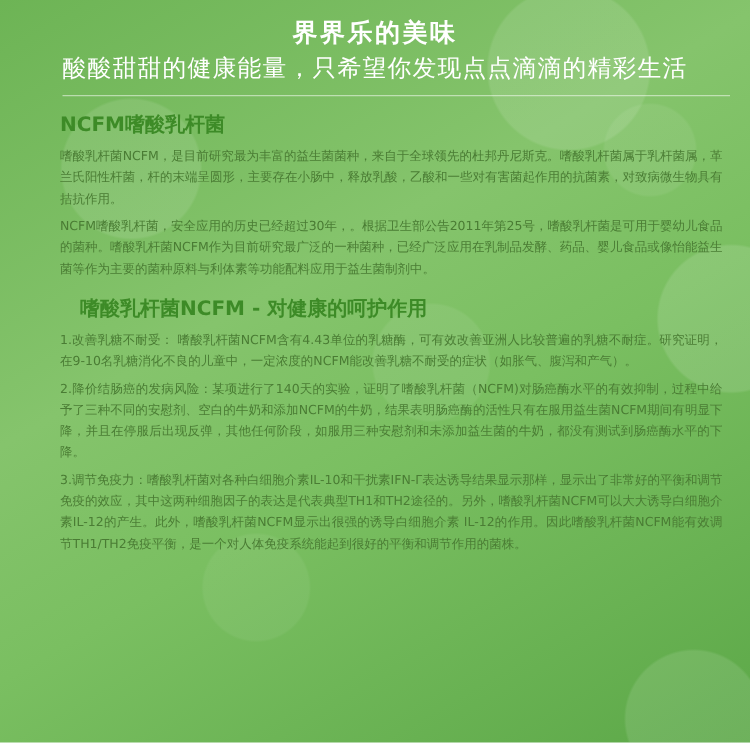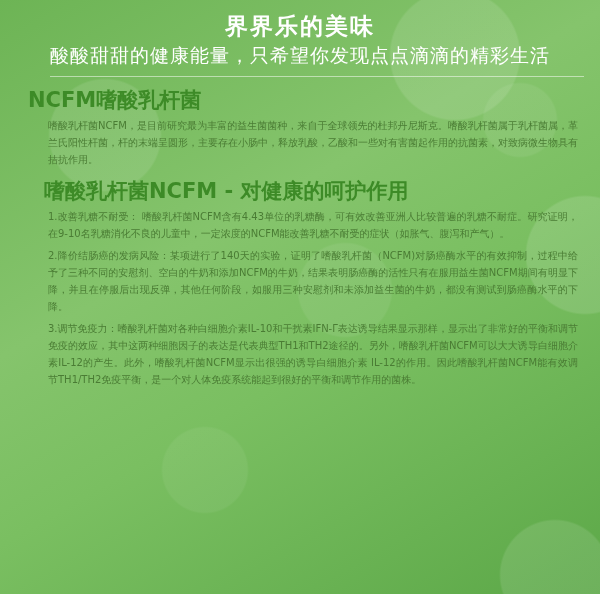--- a/index.html
+++ b/index.html
@@ -30,42 +30,42 @@
       radial-gradient(circle at 520px 120px, rgba(255,255,255,0.07) 0 36px, rgba(255,255,255,0) 38px),
       radial-gradient(circle at 205px 470px, rgba(255,255,255,0.06) 0 42px, rgba(255,255,255,0) 44px),
       radial-gradient(circle at 555px 575px, rgba(255,255,255,0.11) 0 54px, rgba(255,255,255,0) 56px);
   }
   .content { position: relative; z-index: 1; }
 
   .page-header { padding-top: 11px; text-align: center; }
   .page-title {
     margin: 0;
     color: #ffffff;
-    font-size: 23px;
+    font-size: 20px;
     line-height: 30px;
     font-weight: bold;
     letter-spacing: 2px;
   }
   .page-subtitle {
     margin: 3px 0 0 0;
     color: #ffffff;
     font-size: 19px;
     line-height: 23px;
     font-weight: normal;
     letter-spacing: 1px;
   }
   .divider {
     height: 1px;
     margin: 9px 16px 0 50px;
     background: rgba(255,255,255,0.5);
   }
   .section-heading {
-    margin: 11px 22px 0 28px;
+    margin: 11px 22px 0 48px;
     color: #3d8b27;
-    font-size: 21px;
+    font-size: 16px;
     line-height: 24px;
     font-weight: bold;
   }
   .section-heading.second { margin-top: 11px; }
   .body-paragraph {
     margin: 5px 22px 0 48px;
     color: #4a7c34;
     font-size: 10px;
     line-height: 17px;
     text-align: justify;
@@ -83,20 +83,21 @@
     <header class="page-header">
       <h1 class="page-title">界界乐的美味</h1>
       <p class="page-subtitle">酸酸甜甜的健康能量，只希望你发现点点滴滴的精彩生活</p>
     </header>
 
     <div class="divider"></div>
 
     <section>
       <h2 class="section-heading">NCFM嗜酸乳杆菌</h2>
       <p class="body-paragraph">嗜酸乳杆菌NCFM，是目前研究最为丰富的益生菌菌种，来自于全球领先的杜邦丹尼斯克。嗜酸乳杆菌属于乳杆菌属，革兰氏阳性杆菌，杆的末端呈圆形，主要存在小肠中，释放乳酸，乙酸和一些对有害菌起作用的抗菌素，对致病微生物具有拮抗作用。</p>
+      <p class="body-paragraph">NCFM嗜酸乳杆菌，安全应用的历史已经超过30年，。根据卫生部公告2011年第25号，嗜酸乳杆菌是可用于婴幼儿食品的菌种。嗜酸乳杆菌NCFM作为目前研究最广泛的一种菌种，已经广泛应用在乳制品发酵、药品、婴儿食品或像怡能益生菌等作为主要的菌种原料与利体素等功能配料应用于益生菌制剂中。</p>
     </section>
 
     <section>
       <h2 class="section-heading second gap-before-section">嗜酸乳杆菌NCFM - 对健康的呵护作用</h2>
       <p class="body-paragraph">1.改善乳糖不耐受： 嗜酸乳杆菌NCFM含有4.43单位的乳糖酶，可有效改善亚洲人比较普遍的乳糖不耐症。研究证明，在9-10名乳糖消化不良的儿童中，一定浓度的NCFM能改善乳糖不耐受的症状（如胀气、腹泻和产气）。</p>
       <p class="body-paragraph">2.降价结肠癌的发病风险：某项进行了140天的实验，证明了嗜酸乳杆菌（NCFM)对肠癌酶水平的有效抑制，过程中给予了三种不同的安慰剂、空白的牛奶和添加NCFM的牛奶，结果表明肠癌酶的活性只有在服用益生菌NCFM期间有明显下降，并且在停服后出现反弹，其他任何阶段，如服用三种安慰剂和未添加益生菌的牛奶，都没有测试到肠癌酶水平的下降。</p>
       <p class="body-paragraph">3.调节免疫力：嗜酸乳杆菌对各种白细胞介素IL-10和干扰素IFN-Γ表达诱导结果显示那样，显示出了非常好的平衡和调节免疫的效应，其中这两种细胞因子的表达是代表典型TH1和TH2途径的。另外，嗜酸乳杆菌NCFM可以大大诱导白细胞介素IL-12的产生。此外，嗜酸乳杆菌NCFM显示出很强的诱导白细胞介素 IL-12的作用。因此嗜酸乳杆菌NCFM能有效调节TH1/TH2免疫平衡，是一个对人体免疫系统能起到很好的平衡和调节作用的菌株。</p>
     </section>
 
   </div>

